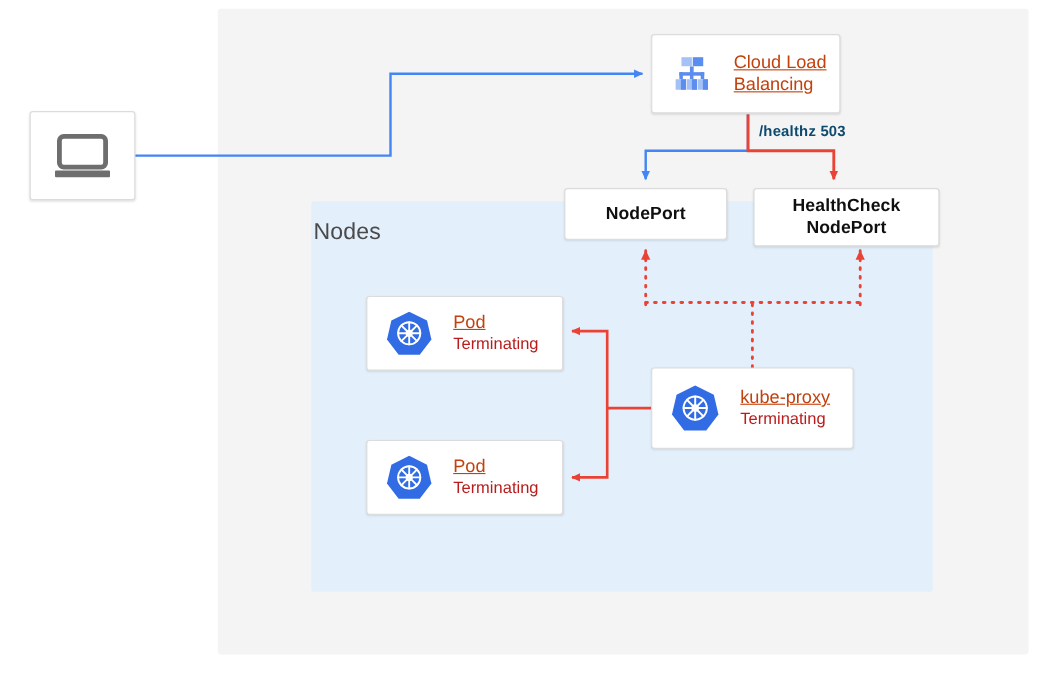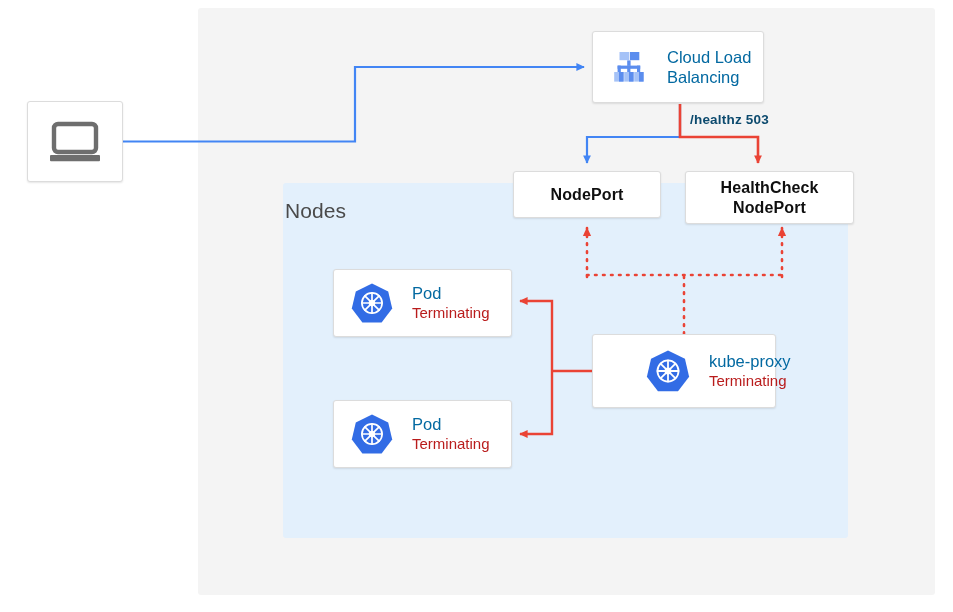--- a/index.html
+++ b/index.html
@@ -83,23 +83,24 @@
     justify-content: center;
   }
   .label-col {
     display: flex;
     flex-direction: column;
     justify-content: center;
     margin-left: 18px;
   }
   .label-primary {
     font-size: 16.5px;
-    color: #0369a1;
+    color: #c2410c;
     line-height: 1.22;
     white-space: nowrap;
+    text-decoration: underline;
   }
   .label-secondary {
     font-size: 15px;
     color: #b91c1c;
     line-height: 1.25;
     white-space: nowrap;
     margin-top: 1px;
   }
   
   .laptop-box {
@@ -137,21 +138,20 @@
     left: 333px;
     top: 400px;
     width: 179px;
     height: 68px;
   }
   .kubeproxy-box {
     left: 592px;
     top: 334px;
     width: 184px;
     height: 74px;
-    padding-left: 36px;
   }
   
   .edge-label {
     position: absolute;
     left: 690px;
     top: 112px;
     font-size: 13.5px;
     font-weight: bold;
     color: #0c4a6e;
     letter-spacing: 0.2px;

